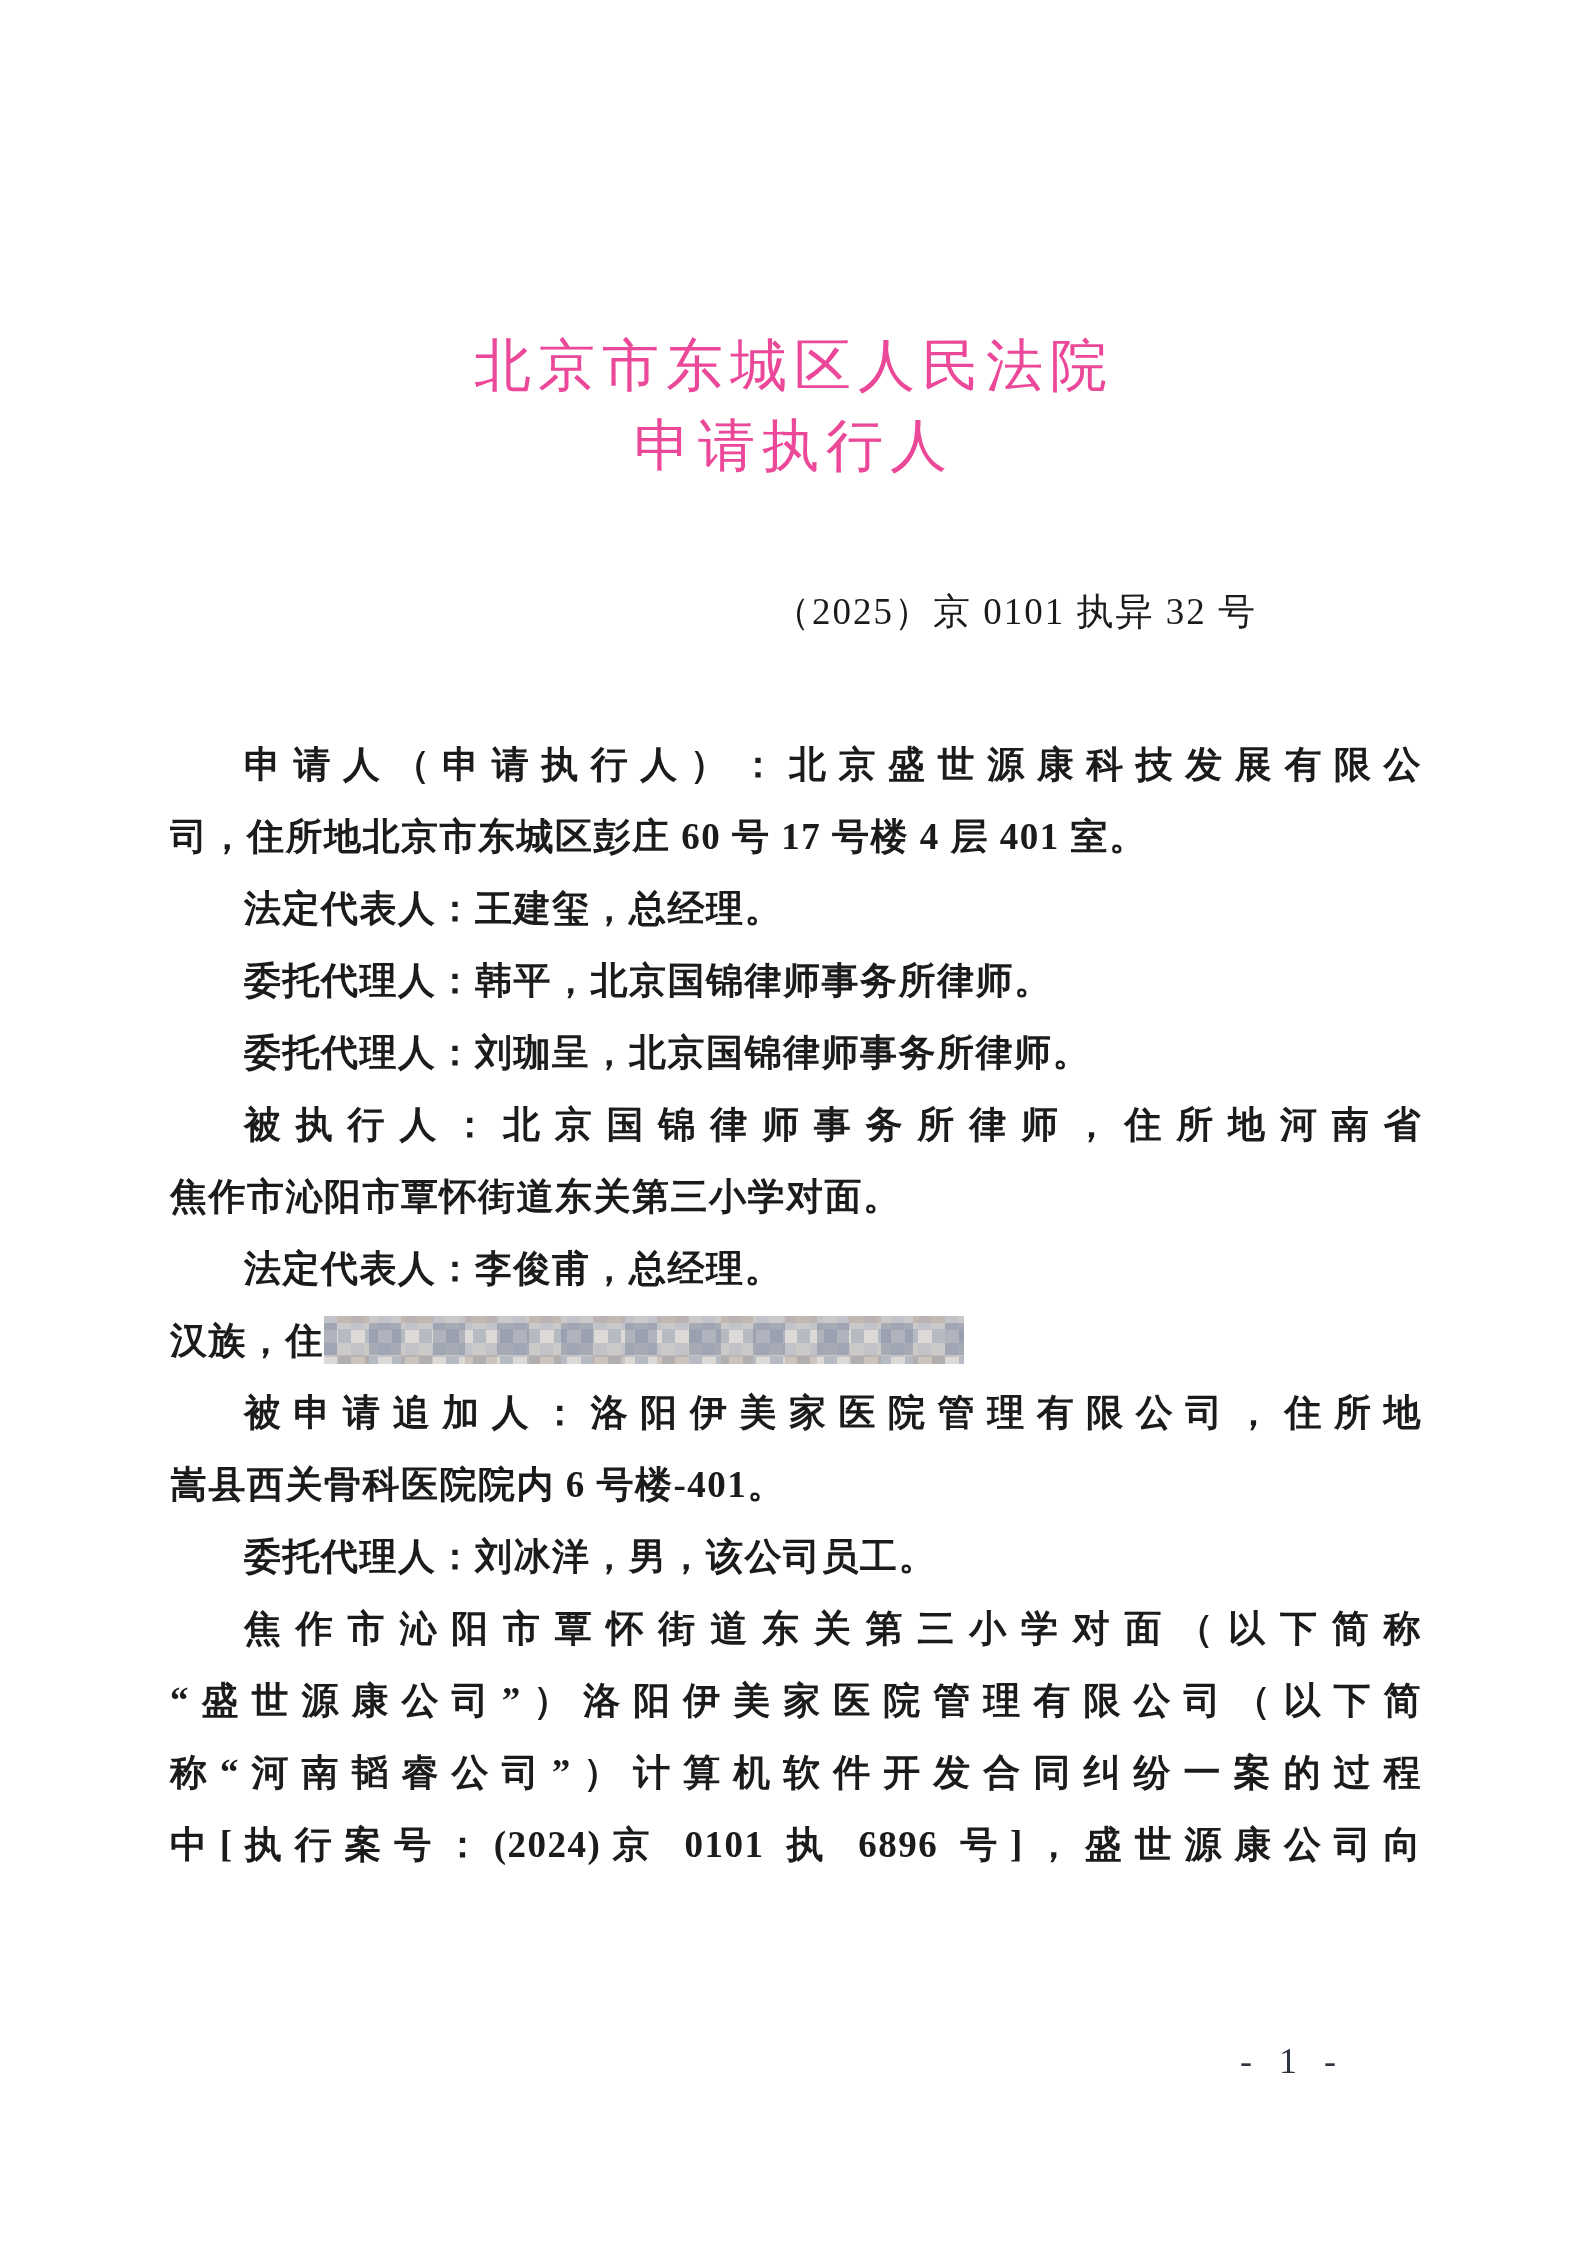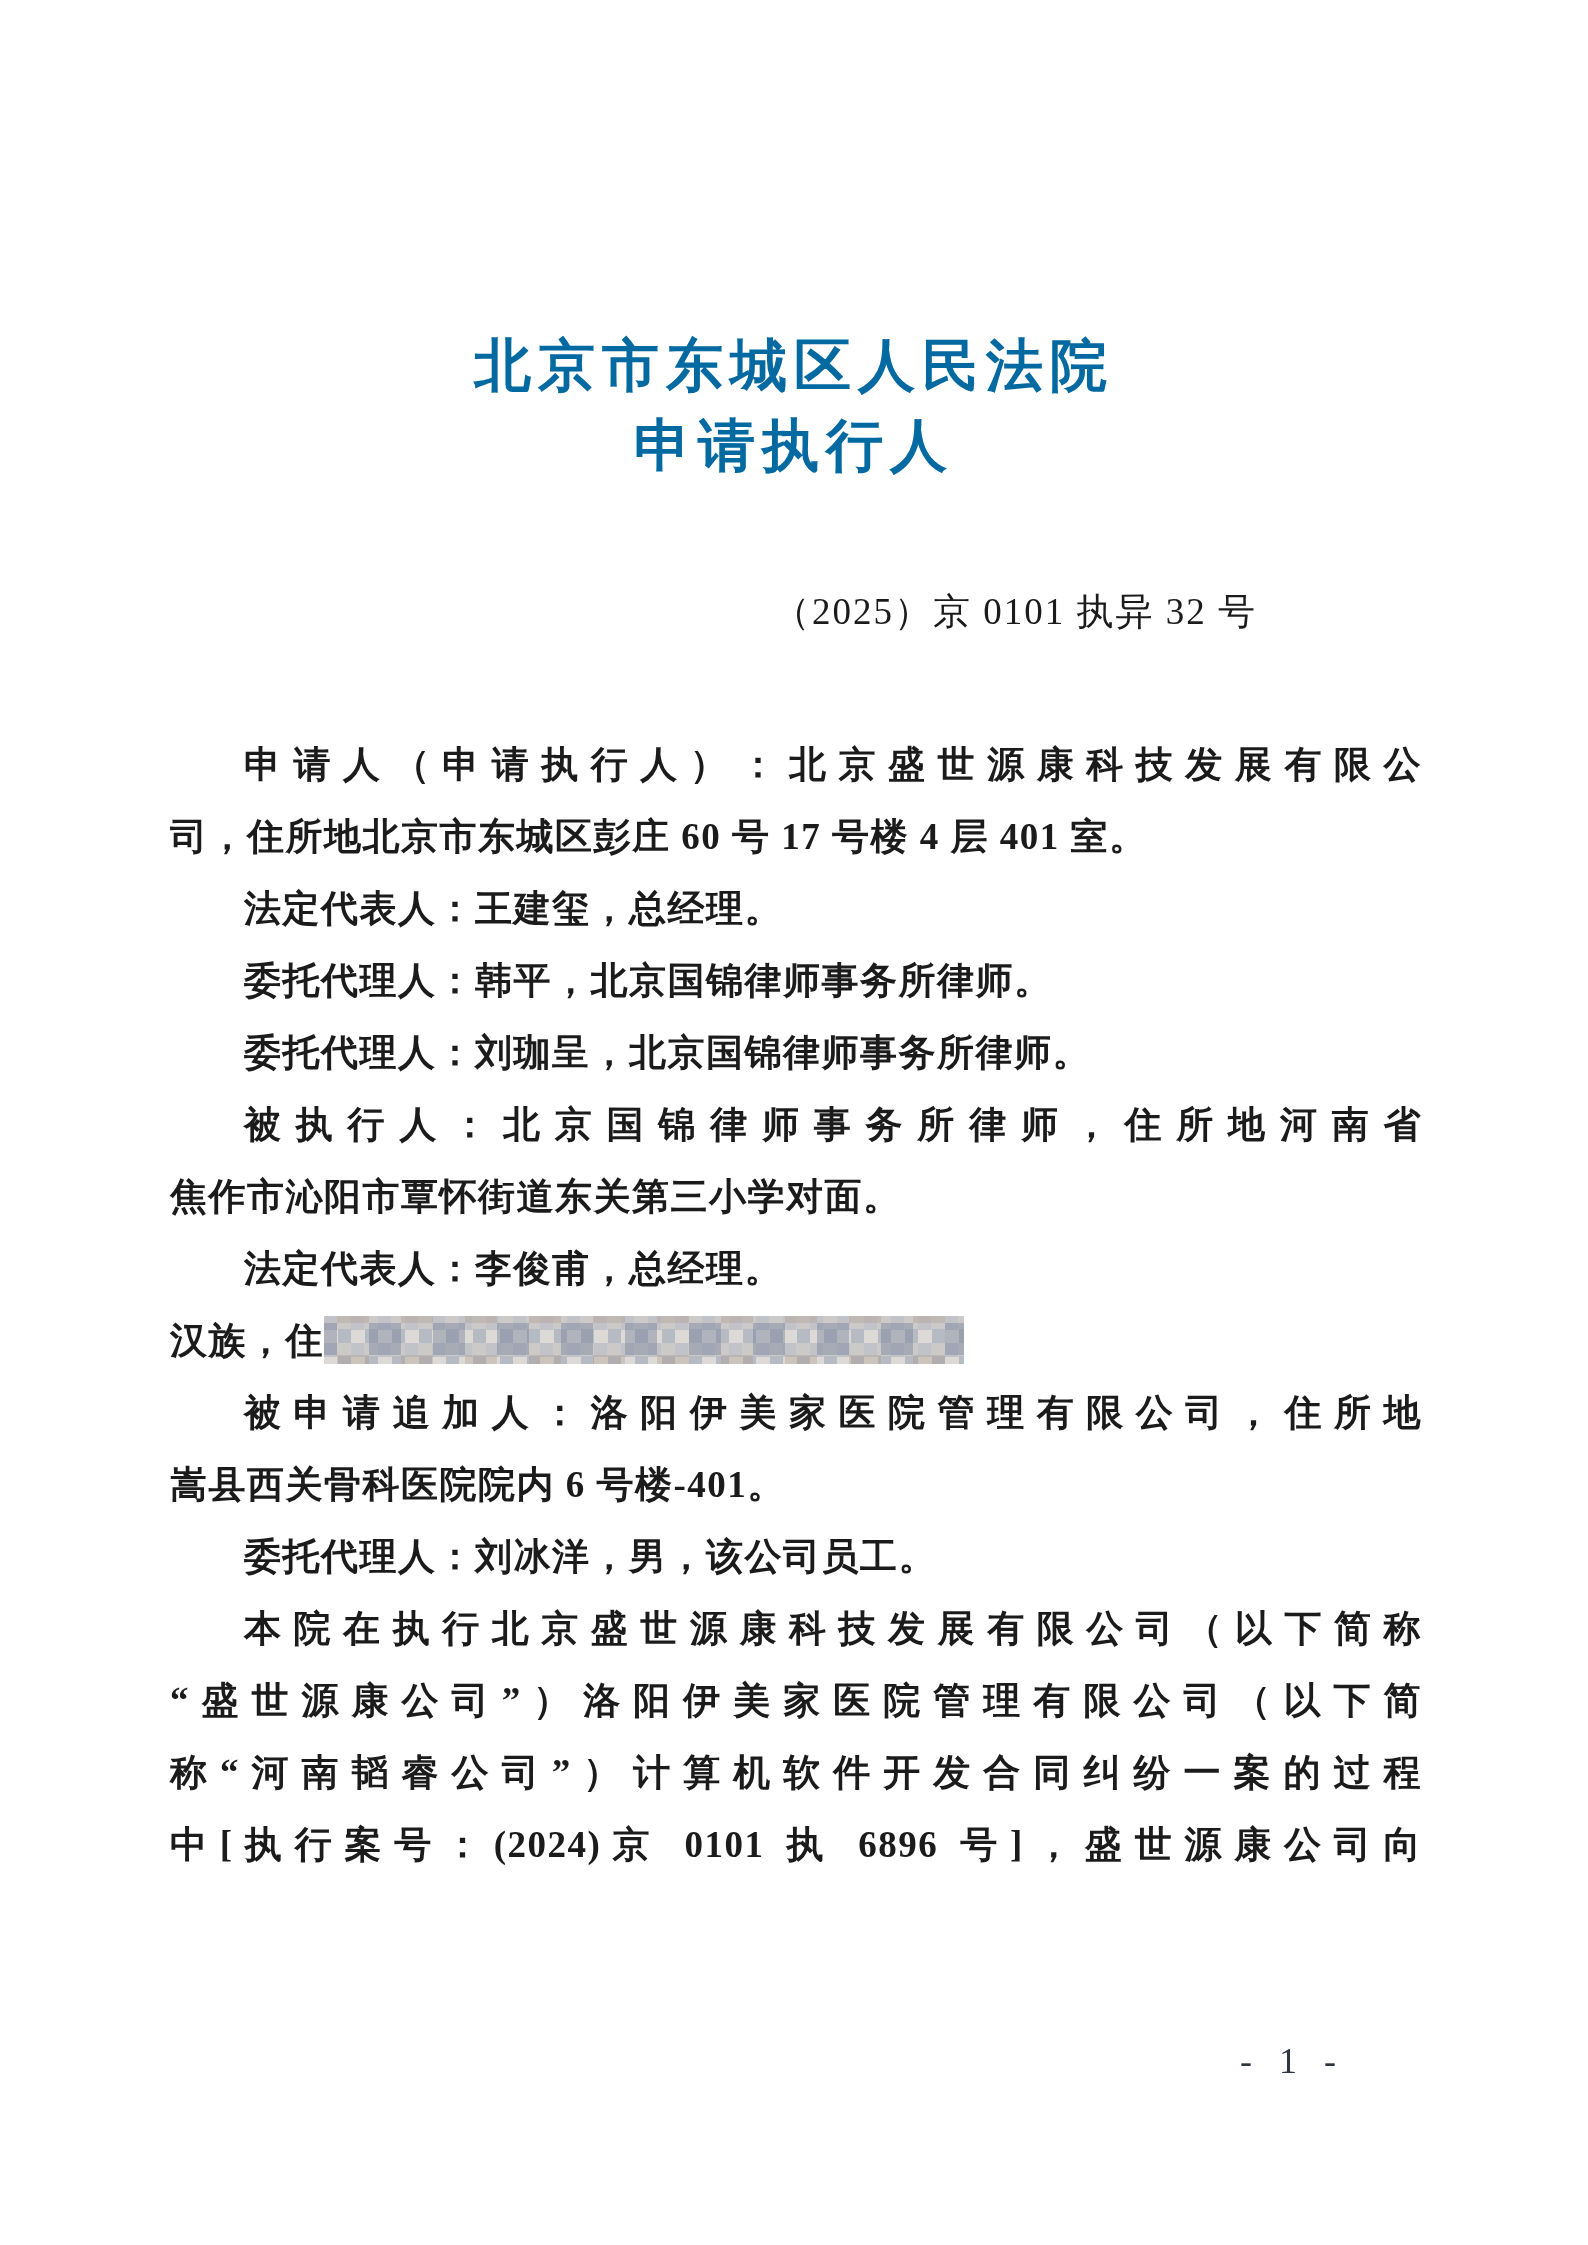--- a/index.html
+++ b/index.html
@@ -15,25 +15,25 @@
     overflow: hidden;
     font-family: "Liberation Serif", "DejaVu Serif", serif;
     color: #1b1b1b;
   }
   .title {
     position: absolute;
     top: 326px;
     left: 0;
     right: 0;
     text-align: center;
-    font-weight: bold;
+    font-weight: normal;
     font-size: 57px;
     line-height: 80px;
     letter-spacing: 7px;
-    color: #0369a1;
+    color: #ec4899;
   }
   .case-no {
     position: absolute;
     top: 586px;
     right: 331px;
     font-size: 37px;
     line-height: 52px;
     letter-spacing: 2px;
     white-space: nowrap;
   }
@@ -104,21 +104,21 @@
       <div class="line indent"><span>法定代表人：王建玺，总经理。</span></div>
       <div class="line indent"><span>委托代理人：韩平，北京国锦律师事务所律师。</span></div>
       <div class="line indent"><span>委托代理人：刘珈呈，北京国锦律师事务所律师。</span></div>
       <div class="line indent fill"><span>被执行人：北京国锦律师事务所律师，住所地河南省</span></div>
       <div class="line"><span>焦作市沁阳市覃怀街道东关第三小学对面。</span></div>
       <div class="line indent"><span>法定代表人：李俊甫，总经理。</span></div>
       <div class="line"><span>汉族，住</span><span class="mosaic mosaic-b" style="width: 640px;"></span></div>
       <div class="line indent fill"><span>被申请追加人：洛阳伊美家医院管理有限公司，住所地</span></div>
       <div class="line"><span>嵩县西关骨科医院院内 6 号楼-401。</span></div>
       <div class="line indent"><span>委托代理人：刘冰洋，男，该公司员工。</span></div>
-      <div class="line indent fill"><span>本院在执行北京盛世源康科技发展有限公司（以下简称</span></div>
+      <div class="line indent fill"><span>焦作市沁阳市覃怀街道东关第三小学对面（以下简称</span></div>
       <div class="line fill"><span>“盛世源康公司”）洛阳伊美家医院管理有限公司（以下简</span></div>
       <div class="line fill"><span>称“河南韬睿公司”）计算机软件开发合同纠纷一案的过程</span></div>
       <div class="line fill"><span>中[执行案号：(2024)京 0101 执 6896 号]，盛世源康公司向</span></div>
     </div>
 
   <div class="footer">- 1 -</div>
 
 </div>
 
 </body></html>

